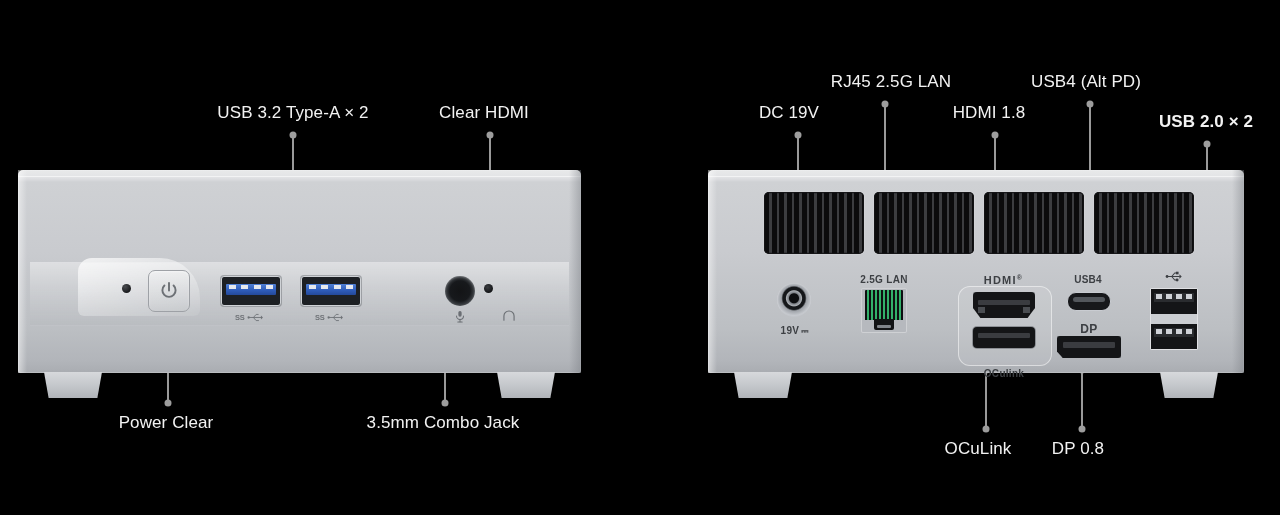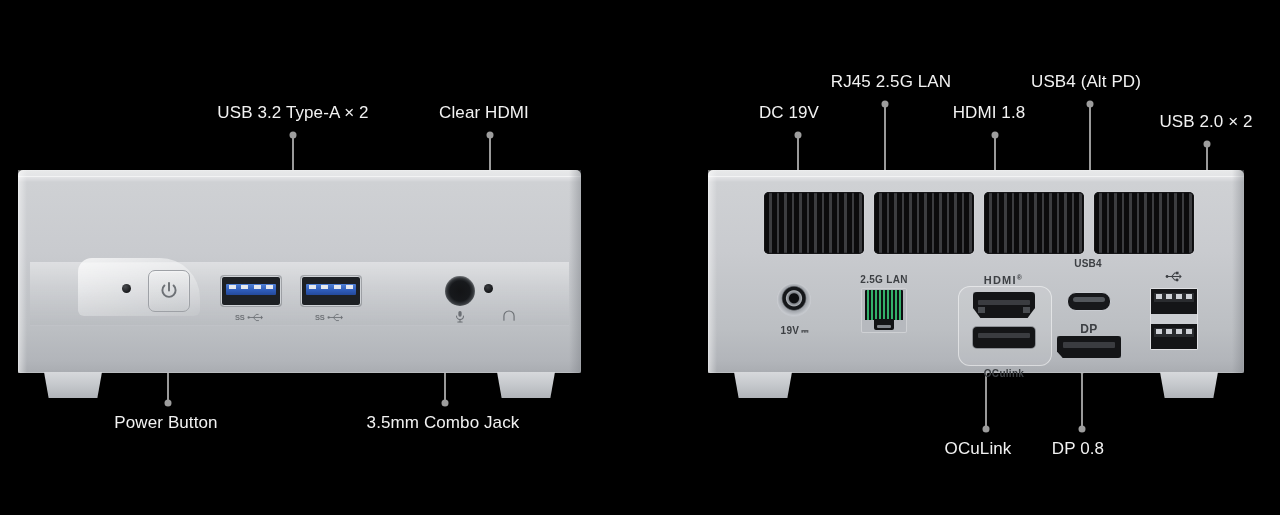--- a/index.html
+++ b/index.html
@@ -392,21 +392,21 @@
     <div class="leader v" style="left:238px; top:244px; height:22px;"></div>
     <div class="leader v" style="left:347px; top:244px; height:22px;"></div>
     <div class="dot" style="left:239px; top:267px;"></div>
     <div class="dot" style="left:348px; top:267px;"></div>
 
     <div class="callout c-center" style="left:484px; top:104px;">Clear HDMI</div>
     <div class="leader v" style="left:489px; top:135px; height:132px;"></div>
     <div class="dot" style="left:490px; top:135px;"></div>
     <div class="dot" style="left:490px; top:267px;"></div>
 
-    <div class="callout c-center" style="left:166px; top:414px;">Power Button</div>
+    <div class="callout c-center" style="left:166px; top:414px;">Power Clear</div>
     <div class="leader v" style="left:167px; top:343px; height:60px;"></div>
     <div class="dot" style="left:168px; top:343px;"></div>
     <div class="dot" style="left:168px; top:403px;"></div>
 
     <div class="callout c-center" style="left:443px; top:414px;">3.5mm Combo Jack</div>
     <div class="leader v" style="left:444px; top:347px; height:56px;"></div>
     <div class="dot" style="left:445px; top:347px;"></div>
     <div class="dot" style="left:445px; top:403px;"></div>
 
     <div class="chassis" style="left:18px; top:170px; width:563px; height:203px;">
@@ -509,21 +509,21 @@
     <div class="callout c-center" style="left:989px; top:104px;">HDMI 1.8</div>
     <div class="leader v" style="left:994px; top:135px; height:116px;"></div>
     <div class="dot" style="left:995px; top:135px;"></div>
     <div class="dot" style="left:995px; top:251px;"></div>
 
     <div class="callout c-center" style="left:1086px; top:73px;">USB4 (Alt PD)</div>
     <div class="leader v" style="left:1089px; top:104px; height:147px;"></div>
     <div class="dot" style="left:1090px; top:104px;"></div>
     <div class="dot" style="left:1090px; top:251px;"></div>
 
-    <div class="callout c-center" style="left:1206px; top:113px;">USB 2.0 × 2</div>
+    <div class="callout c-center" style="left:1206px; top:113px;font-weight:bold;">USB 2.0 × 2</div>
     <div class="leader v" style="left:1206px; top:144px; height:164px;"></div>
     <div class="dot" style="left:1207px; top:144px;"></div>
     <div class="leader h" style="left:1192px; top:307px; width:15px;"></div>
     <div class="leader h" style="left:1192px; top:338px; width:15px;"></div>
     <div class="leader v" style="left:1206px; top:307px; height:32px;"></div>
     <div class="dot" style="left:1192px; top:307px;"></div>
     <div class="dot" style="left:1192px; top:338px;"></div>
 
     <div class="callout c-center" style="left:978px; top:440px;">OCuLink</div>
     <div class="leader v" style="left:985px; top:370px; height:59px;"></div>
@@ -562,21 +562,21 @@
       <div class="hdmi-port" style="left:265px; top:122px;">
         <div class="slot"></div>
         <div class="nub" style="left:5px;"></div>
         <div class="nub" style="right:5px;"></div>
       </div>
       <div class="oculink-port" style="left:265px; top:157px;">
         <div class="slot"></div>
       </div>
       <div class="silk" style="left:296px; top:198px;">OCulink</div>
 
-      <div class="silk thin" style="left:380px; top:88px;">USB4</div>
+      <div class="silk thin" style="left:380px; top:104px;">USB4</div>
       <div class="usbc" style="left:359px; top:122px;">
         <div class="tongue"></div>
       </div>
 
       <div class="silk" style="left:381px; top:152px; font-size:12px;">DP</div>
       <div class="dp-port" style="left:349px; top:166px;">
         <div class="slot"></div>
       </div>
 
       <div class="mini-glyph" style="left:466px; top:101px;">

